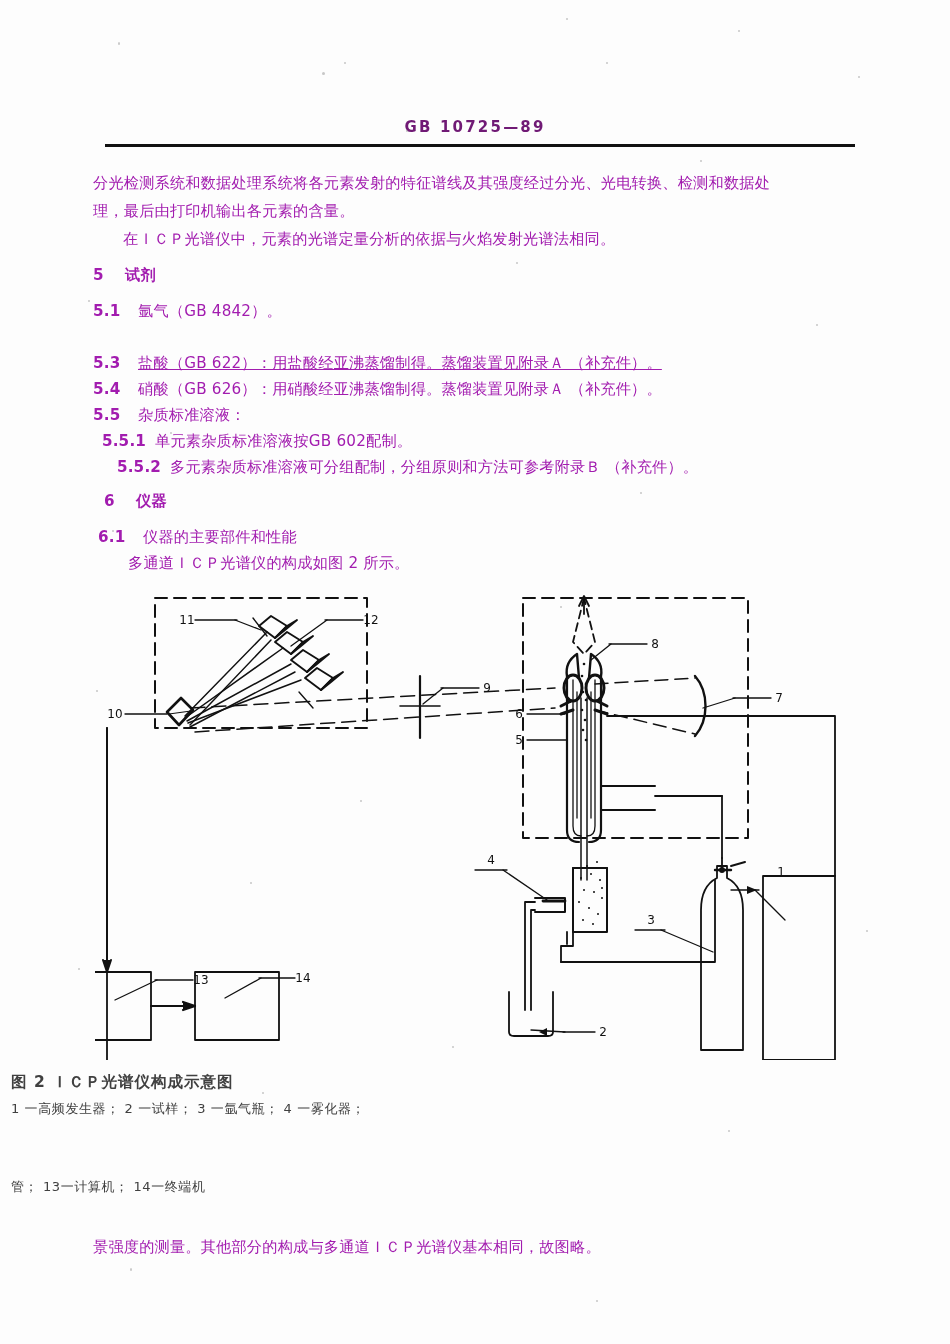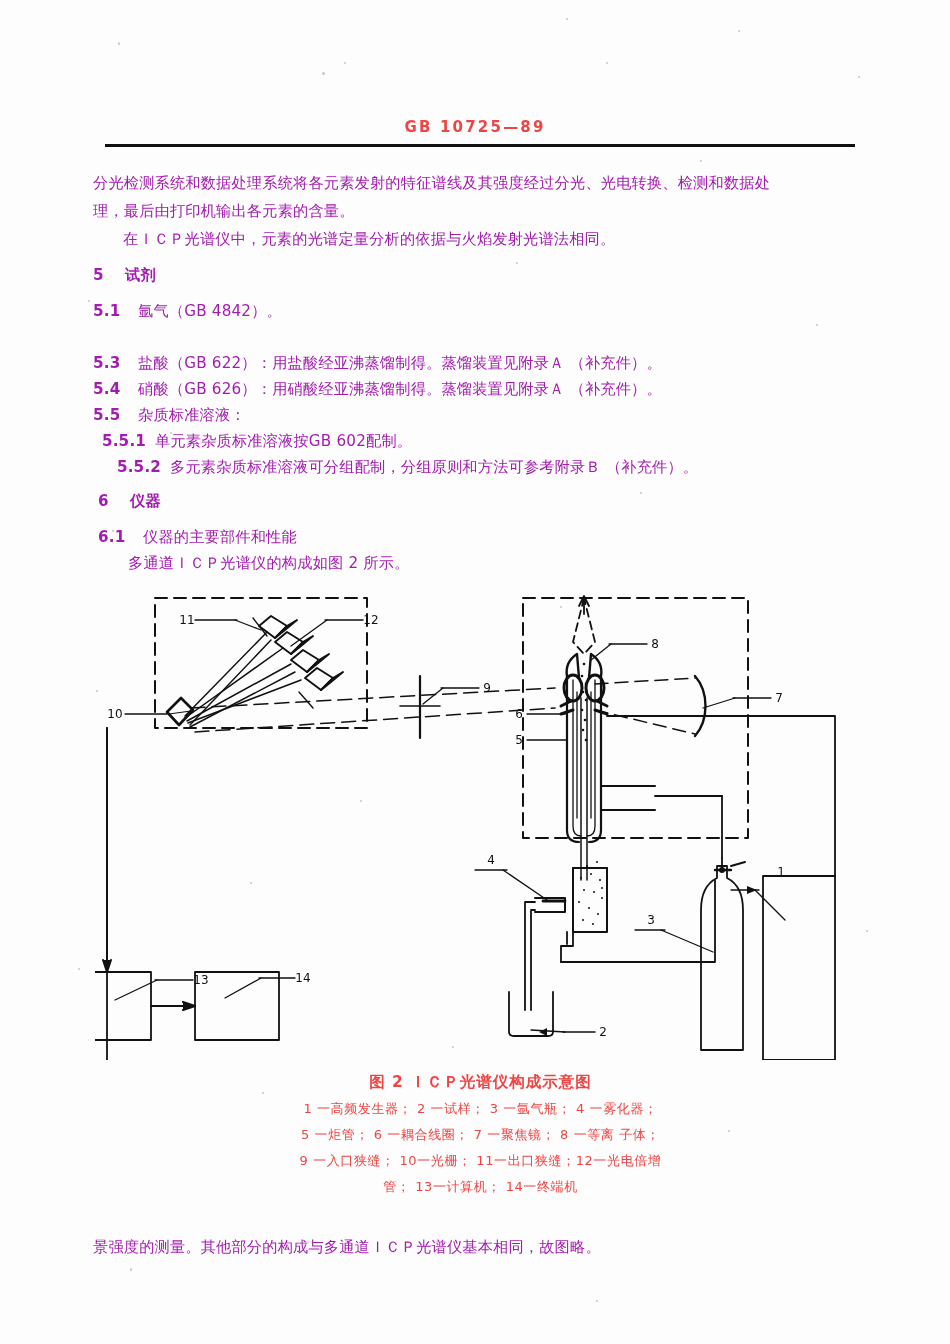--- a/index.html
+++ b/index.html
@@ -30,21 +30,21 @@
   
   .hdr {
     position: absolute;
     left: 0; right: 0;
     top: 118px;
     text-align: center;
     font-family: "DejaVu Sans", "Liberation Sans", sans-serif;
     font-weight: bold;
     font-size: 15px;
     letter-spacing: 2.2px;
-    color: #ef4444;
+    color: #701a75;
   }
   .hdr-rule {
     position: absolute;
     left: 105px;
     width: 750px;
     top: 144px;
     height: 3px;
     background: #111;
   }
 
@@ -74,23 +74,22 @@
     left: 95px;
     top: 580px;
     width: 800px;
     height: 480px;
   }
   #figure svg { display: block; }
 
   .fig-cap {
     position: absolute;
     left: 0; right: 0;
-    text-align: center;
     font-family: "DejaVu Sans", "Liberation Sans", sans-serif;
-    color: #ef4444;
+    color: #404040;
     white-space: nowrap;
     padding-left: 11px;
   }
   .fig-title {
     top: 1072px;
     font-size: 15.5px;
     font-weight: bold;
     letter-spacing: 1px;
   }
   .leg {
@@ -114,37 +113,37 @@
   <div class="txt" style="left:123px; top:226px;">在ＩＣＰ光谱仪中，元素的光谱定量分析的依据与火焰发射光谱法相同。</div>
   <div class="txt" style="left:93px; top:198px;">理，最后由打印机输出各元素的含量。</div>
 
   <div class="txt b" style="left:93px; top:262px;">
     <span class="num w32">5</span><span>试剂</span>
   </div>
 
   <div class="txt" style="left:93px; top:298px;">
     <span class="num w45">5.1</span><span>氩气（GB 4842）。</span>
   </div>
-  <div class="txt" style="left:93px; top:350px;">
+  <div class="txt" style="left:93px; top:350px;text-decoration:underline;">
     <span class="num w45">5.3</span><span>盐酸（GB 622）：用盐酸经亚沸蒸馏制得。蒸馏装置见附录Ａ （补充件）。</span>
   </div>
   <div class="txt" style="left:93px; top:376px;">
     <span class="num w45">5.4</span><span>硝酸（GB 626）：用硝酸经亚沸蒸馏制得。蒸馏装置见附录Ａ （补充件）。</span>
   </div>
   <div class="txt" style="left:93px; top:402px;">
     <span class="num w45">5.5</span><span>杂质标准溶液：</span>
   </div>
   <div class="txt" style="left:93px; top:428px;">
     <span class="num w62">5.5.1</span><span>单元素杂质标准溶液按GB 602配制。</span>
   </div>
   <div class="txt" style="left:108px; top:454px;">
     <span class="num w62">5.5.2</span><span>多元素杂质标准溶液可分组配制，分组原则和方法可参考附录Ｂ （补充件）。</span>
   </div>
 
-  <div class="txt b" style="left:98px; top:488px;">
+  <div class="txt b" style="left:104px; top:488px;">
     <span class="num w32">6</span><span>仪器</span>
   </div>
   <div class="txt" style="left:98px; top:524px;">
     <span class="num w45">6.1</span><span>仪器的主要部件和性能</span>
   </div>
   <div class="txt" style="left:128px; top:550px;">多通道ＩＣＰ光谱仪的构成如图 2 所示。</div>
 
   <div id="figure">
     <svg width="800" height="480" viewBox="0 0 800 480" xmlns="http://www.w3.org/2000/svg">
       <g fill="none" stroke="#111" stroke-width="1.6" stroke-linecap="round" stroke-linejoin="round">
@@ -386,22 +385,20 @@
         <text x="92" y="44" text-anchor="middle">11</text>
         <text x="276" y="44" text-anchor="middle">12</text>
         <text x="106" y="404" text-anchor="middle">13</text>
         <text x="208" y="402" text-anchor="middle">14</text>
       </g>
     </svg>
   </div>
 
   <div class="fig-cap fig-title">图 2  ＩＣＰ光谱仪构成示意图</div>
   <div class="fig-cap leg leg1">1 一高频发生器；  2 一试样；  3 一氩气瓶；  4 一雾化器；</div>
-  <div class="fig-cap leg leg2">5 一炬管；  6 一耦合线圈；  7 一聚焦镜；  8 一等离 子体；</div>
-  <div class="fig-cap leg leg3">9 一入口狭缝； 10一光栅； 11一出口狭缝；12一光电倍增</div>
   <div class="fig-cap leg leg4">管； 13一计算机； 14一终端机</div>
 
   <div class="txt" style="left:93px; top:1234px;">景强度的测量。其他部分的构成与多通道ＩＣＰ光谱仪基本相同，故图略。</div>
 
   <div class="speck" style="left:118px; top:42px;  width:2px;height:3px;"></div>
   <div class="speck" style="left:344px; top:62px;  width:2px;height:2px;"></div>
   <div class="speck" style="left:566px; top:18px;  width:2px;height:2px;"></div>
   <div class="speck" style="left:738px; top:30px;  width:2px;height:2px;"></div>
   <div class="speck" style="left:322px; top:72px;  width:3px;height:3px;"></div>
   <div class="speck" style="left:606px; top:62px;  width:2px;height:2px;"></div>

